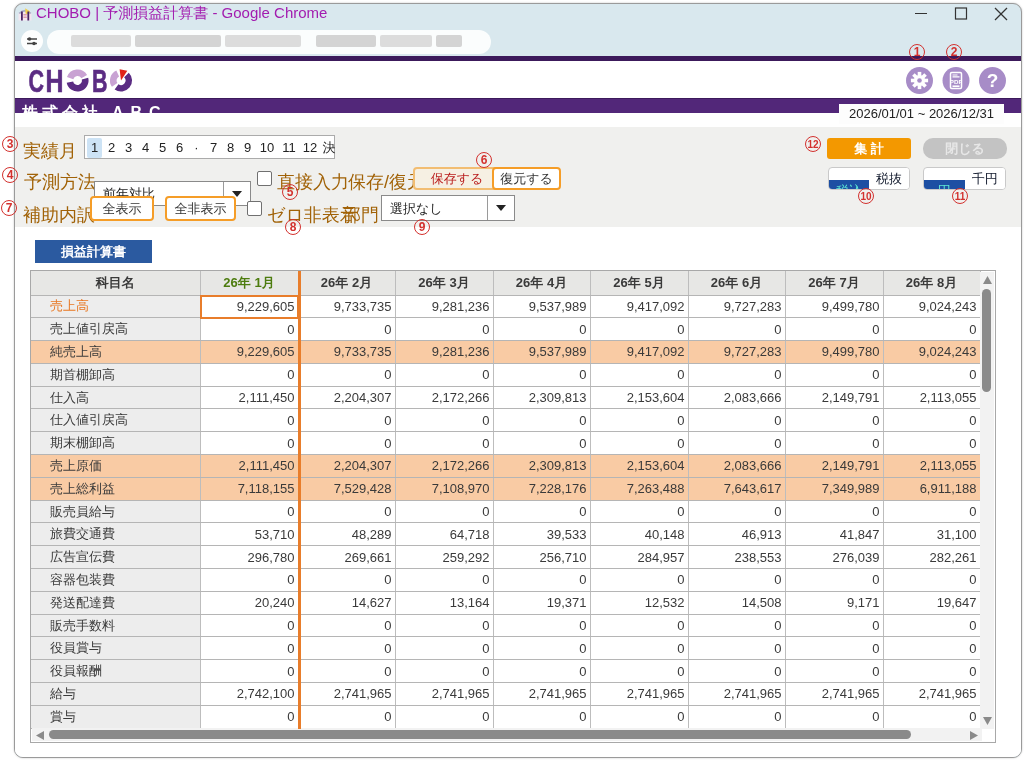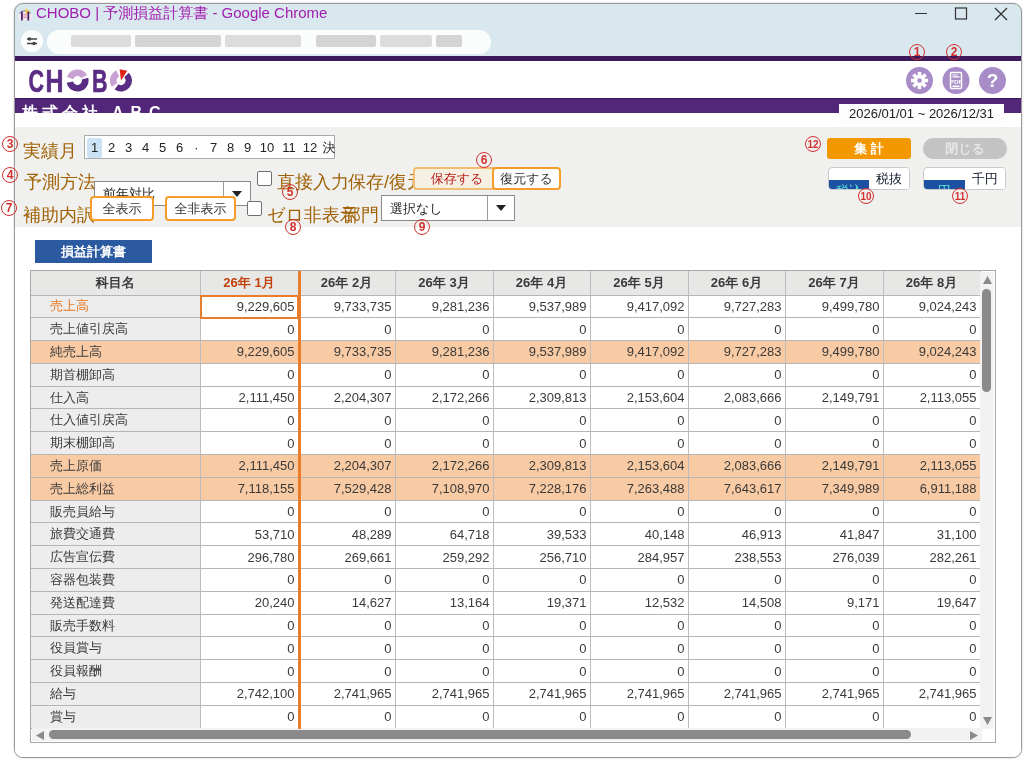--- a/index.html
+++ b/index.html
@@ -187,21 +187,21 @@
           <col style="width:98px">
           <col style="width:97px">
           <col style="width:98px">
           <col style="width:97px">
           <col style="width:98px">
           <col style="width:97px">
         </colgroup>
       <tbody>
           <tr>
             <th>科目名</th>
-            <th style="color:#c2410c;">26年 1月</th>
+            <th style="color:#4d7c0f;">26年 1月</th>
             <th>26年 2月</th>
             <th>26年 3月</th>
             <th>26年 4月</th>
             <th>26年 5月</th>
             <th>26年 6月</th>
             <th>26年 7月</th>
             <th>26年 8月</th>
           </tr>
       <tr>
             <td class="lb" style="color:#e87722;">売上高</td>

